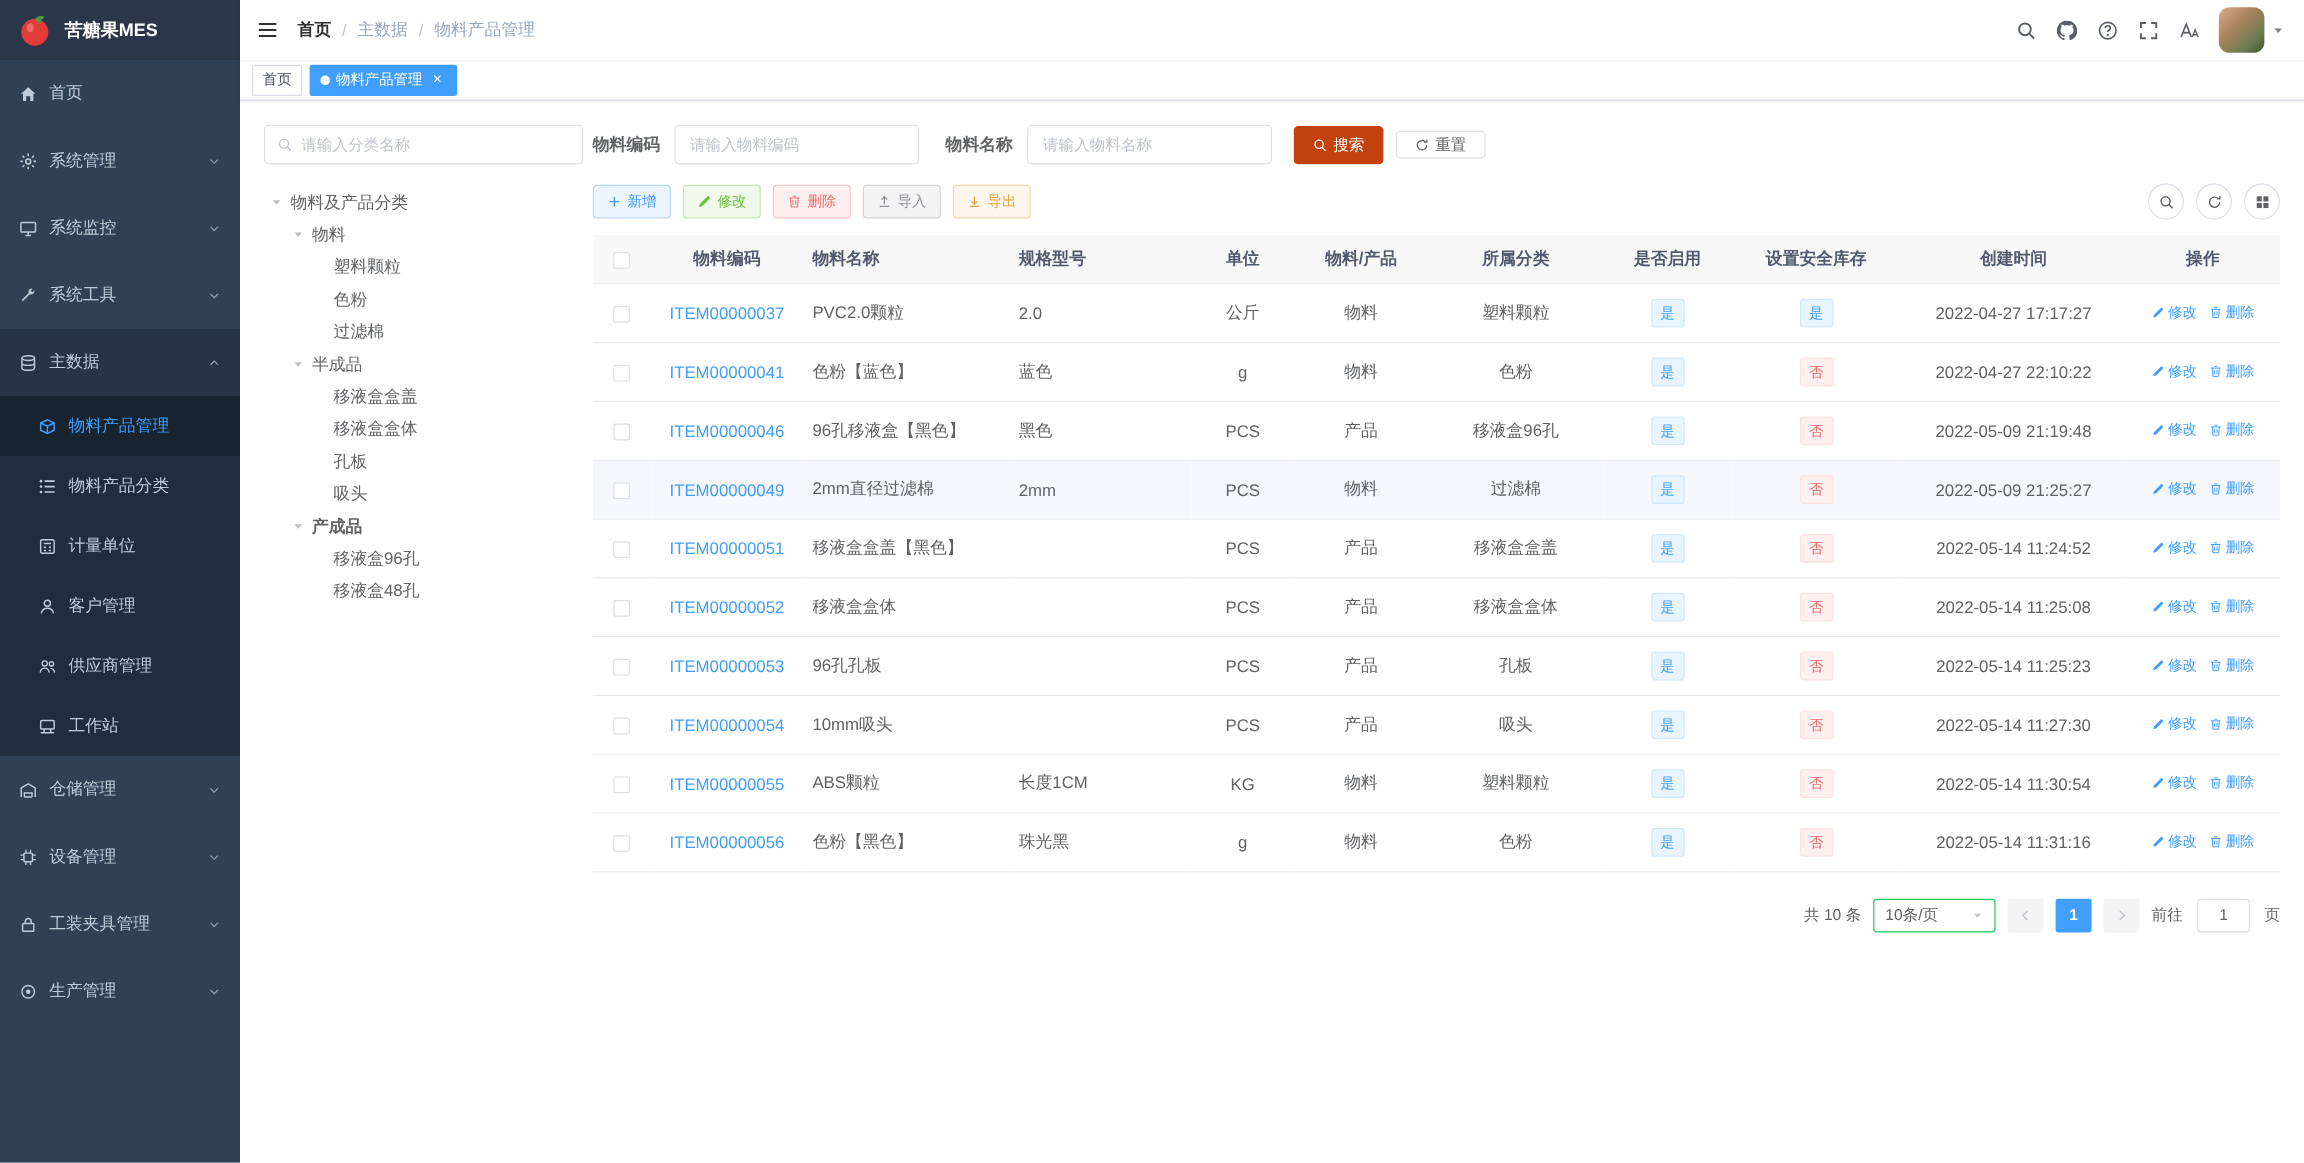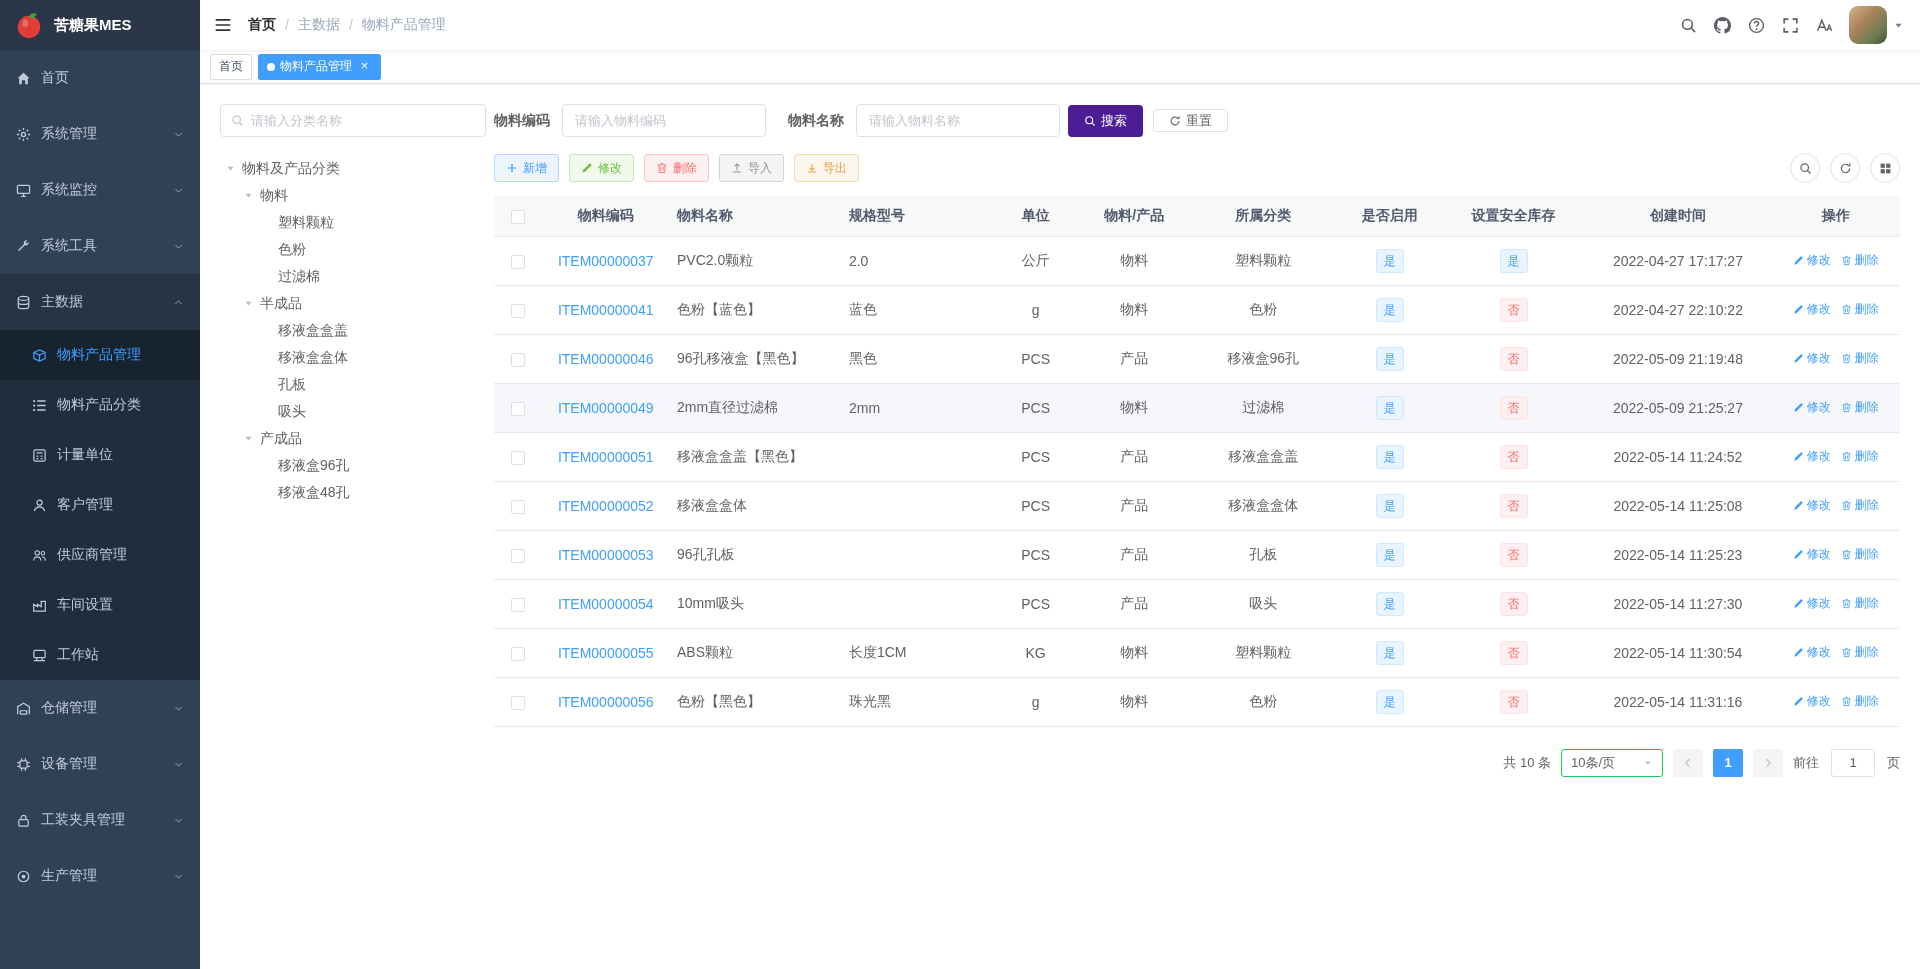--- a/index.html
+++ b/index.html
@@ -59,21 +59,21 @@
   .tree-caret.leaf{visibility:hidden}
 
   
   .table-col{flex:1;min-width:0;display:flex;flex-direction:column}
   .filter-bar{display:flex;align-items:center;margin-bottom:16px}
   .filter-label{font-weight:700;color:#606266;font-size:14px;margin-right:12px;white-space:nowrap}
   .filter-label.fgap{margin-left:22px}
   .filter-input{width:204px;height:33px;border:1px solid #dcdfe6;border-radius:4px;padding:0 12px;font-size:13px;outline:none;color:#606266}
   .btn{display:inline-flex;align-items:center;gap:5px;border-radius:4px;cursor:pointer;border:1px solid transparent;font-size:13px;background:#fff;white-space:nowrap}
   .btn .icon{font-size:12px}
-  .btn-search{background:#4c1d95;color:#fff;height:32px;padding:0 15px;margin-left:8px}
+  .btn-search{background:#c2410c;color:#fff;height:32px;padding:0 15px;margin-left:18px}
   .btn-reset{color:#606266;border-color:#dcdfe6;height:23px;padding:0 15px;margin-left:10px}
 
   
   .toolbar{display:flex;align-items:center;margin-bottom:13px}
   .toolbar-left{display:flex;gap:10px}
   .btn-mini{height:28px;padding:0 11px;font-size:12px;border-radius:3px}
   .btn-primary-plain{color:#409eff;background:#ecf5ff;border-color:#b3d8ff}
   .btn-success-plain{color:#67c23a;background:#f0f9eb;border-color:#c2e7b0}
   .btn-danger-plain{color:#f56c6c;background:#fef0f0;border-color:#fbc4c4}
   .btn-info-plain{color:#909399;background:#f4f4f5;border-color:#d3d4d6}
@@ -224,28 +224,20 @@
         <div class="submenu-item">
           <span class="icon mi">
             <svg viewBox="0 0 16 16">
               <circle cx="5.6" cy="5.2" r="2.3" fill="none" stroke="currentColor" stroke-width="1.2"></circle>
               <path d="M1.6 13.4c.4-2.6 2-4 4-4s3.6 1.4 4 4" fill="none" stroke="currentColor" stroke-width="1.2"></path>
               <circle cx="11.6" cy="5.6" r="1.9" fill="none" stroke="currentColor" stroke-width="1.2"></circle>
               <path d="M10.8 9.6c2 .1 3.3 1.4 3.6 3.8" fill="none" stroke="currentColor" stroke-width="1.2"></path>
             </svg>
           </span>
           <span class="menu-label">供应商管理</span>
-        </div>
-        <div class="submenu-item">
-          <span class="icon mi">
-            <svg viewBox="0 0 16 16">
-              <path d="M1.8 14V6.8l4 2.4V6.8l4 2.4V3.6h4.4V14z" fill="none" stroke="currentColor" stroke-width="1.3"></path>
-            </svg>
-          </span>
-          <span class="menu-label">车间设置</span>
         </div>
         <div class="submenu-item">
           <span class="icon mi">
             <svg viewBox="0 0 16 16">
               <rect x="2" y="2.6" width="12" height="7.6" rx="1" fill="none" stroke="currentColor" stroke-width="1.3"></rect>
               <path d="M2 13.4h12M5.6 10.2l-1 3.2M10.4 10.2l1 3.2" fill="none" stroke="currentColor" stroke-width="1.3"></path>
             </svg>
           </span>
           <span class="menu-label">工作站</span>
         </div>
@@ -470,21 +462,21 @@
             <span>孔板</span>
           </div>
           <div class="tree-node" style="padding-left: 40px;">
             <span class="icon tree-caret leaf">
               <svg viewBox="0 0 16 16">
                 <path d="M3.5 5.5h9L8 11z" fill="currentColor"></path>
               </svg>
             </span>
             <span>吸头</span>
           </div>
-          <div class="tree-node" style="padding-left: 22px;">
+          <div class="tree-node" style="padding-left: 22px; font-weight: bold;">
             <span class="icon tree-caret">
               <svg viewBox="0 0 16 16">
                 <path d="M3.5 5.5h9L8 11z" fill="currentColor"></path>
               </svg>
             </span>
             <span>产成品</span>
           </div>
           <div class="tree-node" style="padding-left: 40px;">
             <span class="icon tree-caret leaf">
               <svg viewBox="0 0 16 16">

